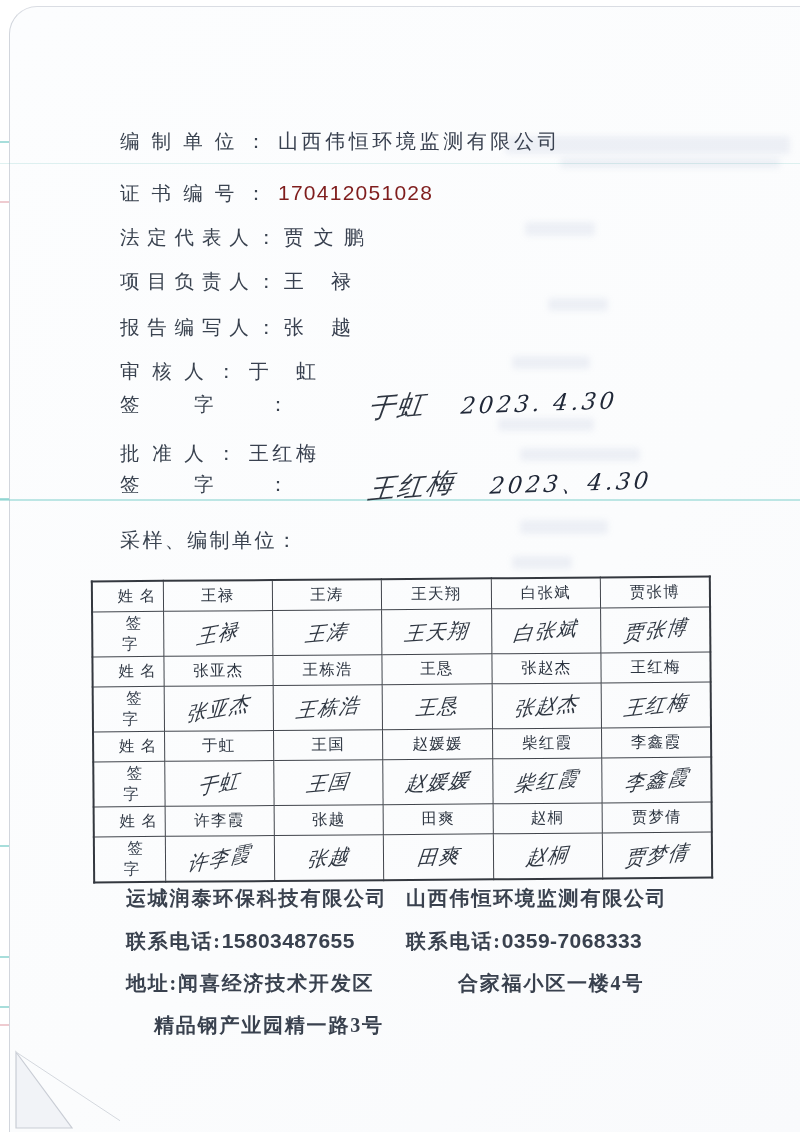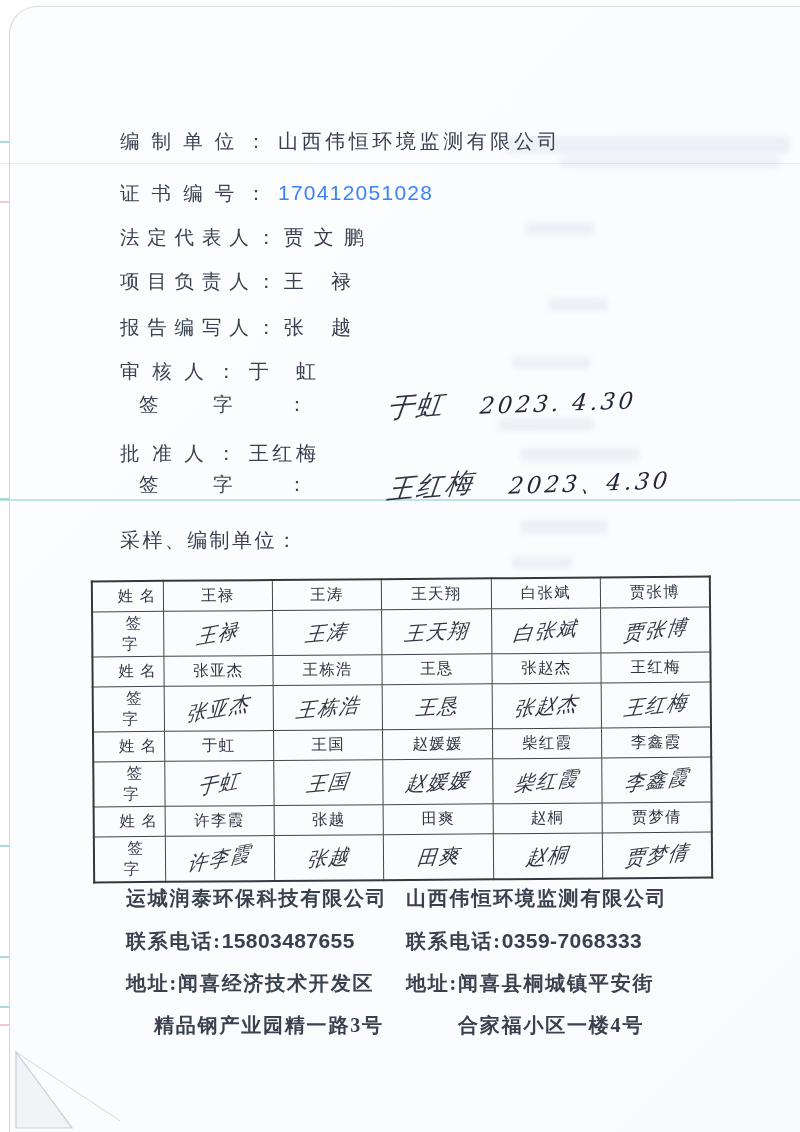--- a/index.html
+++ b/index.html
@@ -23,24 +23,24 @@
   .tick.cy{background:rgba(120,205,200,.65);}
   .tick.pk{background:rgba(225,160,170,.55);}
   .fold-svg{position:absolute;left:0;top:1040px;pointer-events:none;}
   .ghost{position:absolute;background:rgba(110,130,175,.10);filter:blur(3px);border-radius:4px;pointer-events:none;}
   
   .line{position:absolute;left:120px;white-space:nowrap;}
   .lbl{font-size:19.5px;color:#3a4350;}
   .ls-62{letter-spacing:.62em;margin-top:9px;}
   .ls-40{letter-spacing:.40em;}
   .ls-65{letter-spacing:.65em;}
-  .ls-280{letter-spacing:2.8em;margin-left:19px;}
+  .ls-280{letter-spacing:2.8em;}
   .val{font-size:20px;letter-spacing:.18em;color:#394150;}
   .val-wide{letter-spacing:.5em;}
-  .num{font-family:"Liberation Sans","DejaVu Sans",sans-serif;font-size:21px;letter-spacing:.06em;color:#3b82f6;}
+  .num{font-family:"Liberation Sans","DejaVu Sans",sans-serif;font-size:21px;letter-spacing:.06em;color:#7f1d1d;}
   
   .sig{
     display:inline-block;color:#1d2531;font-size:24px;font-style:italic;
     letter-spacing:.08em;transform:rotate(-5deg) skewX(-12deg);
     font-family:"DejaVu Serif",serif;opacity:.92;
   }
   .sig-top{font-size:27px;margin-left:26px;vertical-align:-4px;}
   .hand-date{
     display:inline-block;color:#202838;font-size:23px;font-style:italic;
     letter-spacing:.14em;transform:rotate(-2deg) skewX(-8deg);margin-left:34px;
@@ -209,15 +209,14 @@
 
 <div class="foot-col foot-left">
   <div class="foot-row foot-company">运城润泰环保科技有限公司</div>
   <div class="foot-row"><span>联系电话:</span><span class="foot-num">15803487655</span></div>
   <div class="foot-row"><span>地址:</span><span>闻喜经济技术开发区</span></div>
   <div class="foot-row indent-l">精品钢产业园精一路3号</div>
 </div>
 <div class="foot-col foot-right">
   <div class="foot-row foot-company">山西伟恒环境监测有限公司</div>
   <div class="foot-row"><span>联系电话:</span><span class="foot-num">0359-7068333</span></div>
-  <div class="foot-row"><span>地址:</span><span>闻喜县桐城镇平安街</span></div>
   <div class="foot-row indent-r">合家福小区一楼4号</div>
 </div>
 
 </body></html>

